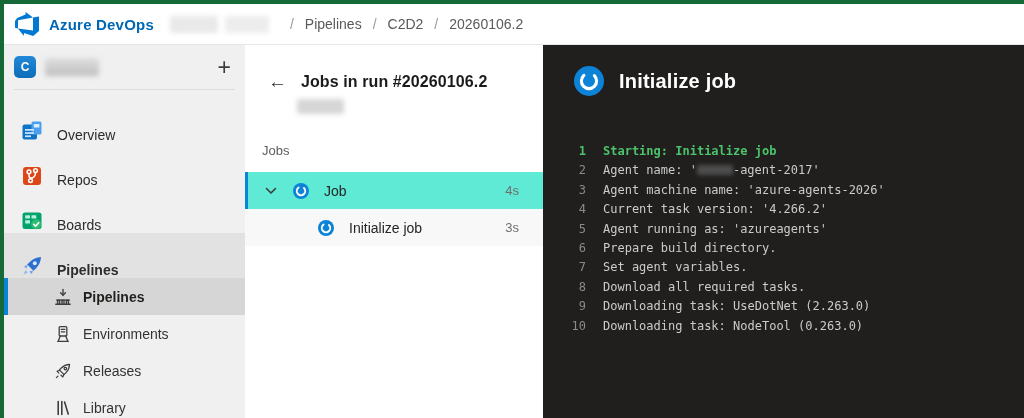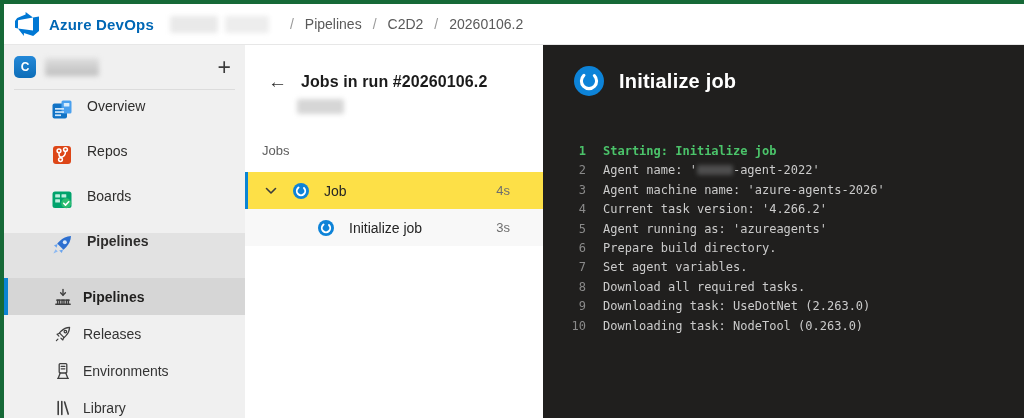--- a/index.html
+++ b/index.html
@@ -24,48 +24,48 @@
   .crumb { cursor:pointer; }
 
   
   .sidebar { position:absolute; left:4px; top:45px; bottom:0; width:241px; background:#f0f0f0; overflow:hidden; }
   .project-row { height:44px; display:flex; align-items:center; padding:0 14px 0 10px; }
   .avatar { width:22px; height:22px; border-radius:5px; background:linear-gradient(#2388d8,#0d6db8);
             color:#fff; font-size:12px; font-weight:700; display:flex; align-items:center; justify-content:center; }
   .proj-blur { width:54px; height:18px; margin-left:9px; background:linear-gradient(#dedede,#bfbfbf); }
   .add-btn { margin-left:auto; font-size:23px; font-weight:300; color:#3c3c3c; line-height:1; cursor:pointer; }
   .sb-divider { height:1px; background:#dcdcdc; margin:0 10px 8px 10px; }
-  .nav-row { height:45px; display:flex; align-items:flex-start; padding-left:46px; gap:13px;
+  .nav-row { height:45px; display:flex; align-items:flex-end; padding-left:16px; gap:13px;
              font-size:14px; color:#2e2d2c; cursor:pointer; }
   .nav-row .ic { width:24px; height:24px; flex:none; display:flex; align-items:center; justify-content:center; }
   .nav-row.active-section { background:#e2e2e2; font-weight:700; }
   .sub-row { height:37px; display:flex; align-items:center; padding-left:50px; gap:11px;
              font-size:14px; color:#333; position:relative; cursor:pointer; }
   .sub-row .ic { width:18px; height:18px; flex:none; display:flex; align-items:center; justify-content:center; }
   .sub-row.selected { background:#d6d6d6; font-weight:700; color:#201f1e; }
   .sub-row.selected::before { content:""; position:absolute; left:0; top:0; bottom:0; width:4px; background:#0a84d4; }
 
   
   .jobs-panel { position:absolute; left:245px; top:45px; bottom:0; width:298px; background:#fff; overflow:hidden; }
   .jobs-head { display:flex; align-items:center; padding:27px 0 0 23px; gap:14px; }
   .back-arrow { font-size:19px; color:#2f2f2f; cursor:pointer; line-height:1; }
   .jobs-title { font-size:16px; font-weight:700; color:#1b1b1b; letter-spacing:.1px; }
   .subtitle-blur { width:47px; height:15px; background:#d6d6d6; margin:8px 0 0 52px; }
   .jobs-label { margin:29px 0 12px 17px; font-size:13px; color:#5d5d5d; }
   .job-rows { margin-top:14px; }
   .job-row { height:37px; display:flex; align-items:center; position:relative; cursor:pointer; font-size:14px; color:#252525; }
-  .job-row.selected { background:#fde047; }
+  .job-row.selected { background:#5eead4; }
   .job-row.selected::before { content:""; position:absolute; left:0; top:0; bottom:0; width:3px; background:#0a84d4; }
   .job-row .chev { margin-left:20px; width:12px; display:flex; }
   .job-row .status { width:16px; height:16px; margin-left:16px; flex:none; }
   .job-row .jlabel { margin-left:15px; }
   .job-row.child { padding-left:73px; }
   .job-row.child .status { margin-left:0; }
   .job-row.child { background:#f8f8f8; }
-  .duration { margin-left:auto; padding-right:33px; font-size:13px; color:#6e6e6e; }
+  .duration { margin-left:auto; padding-right:24px; font-size:13px; color:#6e6e6e; }
 
   
   .log-panel { position:absolute; left:543px; top:45px; right:0; bottom:0; background:#201f1e; overflow:hidden; }
   .log-head { display:flex; align-items:center; gap:15px; padding:21px 0 0 31px; }
   .log-title { font-size:20px; font-weight:600; color:#fff; letter-spacing:.2px; }
   .log-lines { margin-top:46px; font-family:"DejaVu Sans Mono","Liberation Mono",monospace;
                font-size:12px; line-height:19.4px; }
   .log-line { display:flex; white-space:pre; }
   .ln { width:43px; text-align:right; color:#8a8a8a; flex:none; }
   .lt { margin-left:17px; color:#cbcbcb; }
@@ -170,39 +170,39 @@
           <path d="M1.8 16.3h14.4"></path>
           <path d="M3.6 16.3v-4.2h2v4.2M8 16.3v-4.2h2v4.2M12.4 16.3v-4.2h2v4.2"></path>
           <path d="M2.6 12.1h12.8"></path>
         </svg>
       </span>
       <span>Pipelines</span>
     </div>
 
     <div class="sub-row">
       <span class="ic">
+        <svg width="18" height="18" viewBox="0 0 18 18" stroke="#3f3f3f" fill="none" stroke-width="1.3" stroke-linecap="round">
+          <rect x="5.2" y="1.6" width="7.6" height="9.4" rx="1"></rect>
+          <path d="M7.2 4.4h3.6M7.2 6.8h3.6"></path>
+          <path d="M6.2 11l-2 5.3M11.8 11l2 5.3M3.6 16.3h10.8"></path>
+        </svg>
+      </span>
+      <span>Environments</span>
+    </div>
+
+    <div class="sub-row">
+      <span class="ic">
         <svg width="18" height="18" viewBox="0 0 18 18" stroke="#3f3f3f" fill="none" stroke-width="1.2" stroke-linecap="round" stroke-linejoin="round">
           <path d="M15.6 2.4c-3.4.2-6.2 1.5-8.3 3.6L5.4 7.9l4.7 4.7 1.9-1.9c2.1-2.1 3.4-4.9 3.6-8.3z"></path>
           <circle cx="11.4" cy="6.6" r="1.3"></circle>
           <path d="M5.7 8.2L3 9.2l1.9 1.9M9.8 12.3l-1 2.7-1.9-1.9"></path>
           <path d="M3.9 14.1l-1.5 1.5"></path>
         </svg>
       </span>
       <span>Releases</span>
-    </div>
-
-    <div class="sub-row">
-      <span class="ic">
-        <svg width="18" height="18" viewBox="0 0 18 18" stroke="#3f3f3f" fill="none" stroke-width="1.3" stroke-linecap="round">
-          <rect x="5.2" y="1.6" width="7.6" height="9.4" rx="1"></rect>
-          <path d="M7.2 4.4h3.6M7.2 6.8h3.6"></path>
-          <path d="M6.2 11l-2 5.3M11.8 11l2 5.3M3.6 16.3h10.8"></path>
-        </svg>
-      </span>
-      <span>Environments</span>
     </div>
 
     <div class="sub-row">
       <span class="ic">
         <svg width="18" height="18" viewBox="0 0 18 18" stroke="#3f3f3f" fill="none" stroke-width="1.6" stroke-linecap="round">
           <path d="M4.2 2.6v12.8M7.8 2.6v12.8M10.6 3.1l3.6 12"></path>
         </svg>
       </span>
       <span>Library</span>
     </div>
@@ -257,21 +257,21 @@
       <span class="log-title">Initialize job</span>
     </div>
 
     <div class="log-lines">
       <div class="log-line green">
         <span class="ln">1</span>
         <span class="lt">Starting: Initialize job</span>
       </div>
       <div class="log-line">
         <span class="ln">2</span>
-        <span class="lt"><span>Agent name: '</span><span class="redacted-dark"></span><span>-agent-2022'</span></span>
+        <span class="lt"><span>Agent name: '</span><span class="redacted-dark"></span><span>-agent-2017'</span></span>
       </div>
       <div class="log-line">
         <span class="ln">3</span>
         <span class="lt">Agent machine name: 'azure-agents-2026'</span>
       </div>
       <div class="log-line">
         <span class="ln">4</span>
         <span class="lt">Current task version: '4.266.2'</span>
       </div>
       <div class="log-line">

